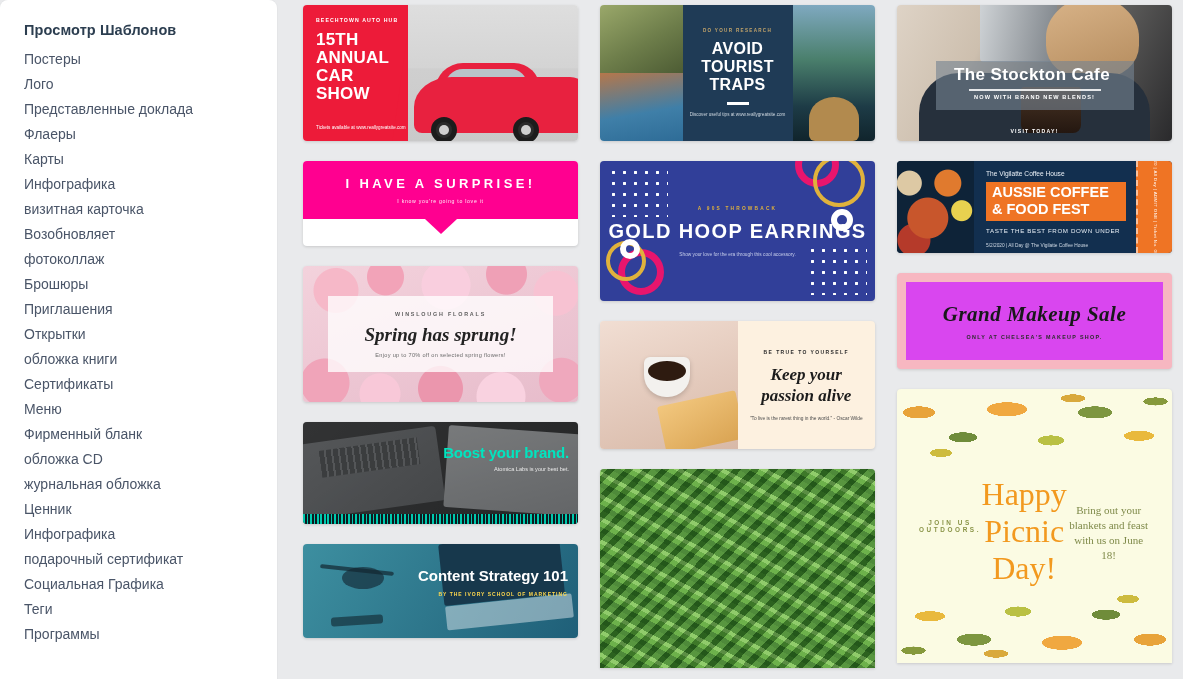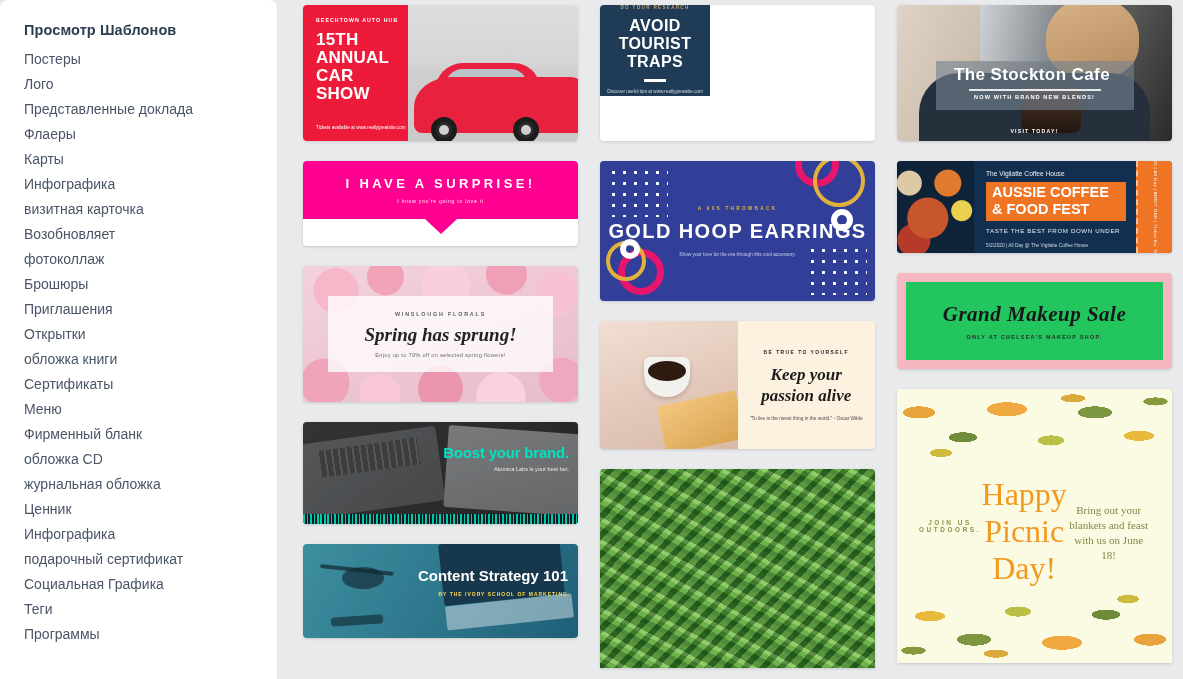--- a/index.html
+++ b/index.html
@@ -128,21 +128,21 @@
     background:rgba(20,40,52,.65); border-radius:50%;}
   .c-strategy .pen{ position:absolute; left:6%; top:26%; width:74px; height:4px;
     background:rgba(18,38,48,.7); transform:rotate(6deg); border-radius:2px;}
   .c-strategy .pen2{ position:absolute; left:10%; bottom:14%; width:52px; height:9px;
     background:rgba(18,38,48,.62); transform:rotate(-4deg); border-radius:3px;}
   .c-strategy .txt{ position:absolute; right:10px; top:22px; text-align:right; z-index:4;}
   .c-strategy h3 { margin:0; font-size:15px; line-height:19px; color:#fff; font-weight:800;}
   .c-strategy p { margin:6px 0 0; font-size:5px; letter-spacing:1px; color:#ffd84d; font-weight:bold;}
 
   
-  .c-tourist { height: 136px; display:flex;flex-direction:column; }
+  .c-tourist { height: 136px; display:flex; }
   .c-tourist .side { width:30%; display:flex; flex-direction:column;}
   .c-tourist .ph1{ flex:1; background:linear-gradient(150deg,#9aa86a,#6d7d4a 55%,#4d5c34);}
   .c-tourist .ph2{ flex:1; background:linear-gradient(170deg,#b5774b,#3f7fa8 58%,#2e6c97);}
   .c-tourist .mid { width:40%; background:#1f3b56; color:#fff; display:flex;
     flex-direction:column; align-items:center; justify-content:center; text-align:center; padding:0 6px;}
   .c-tourist .kicker{ font-size:4.6px; letter-spacing:1.3px; color:#c3a46a; font-weight:bold;}
   .c-tourist h3{ margin:7px 0 0; font-size:16px; line-height:18px; font-weight:800; letter-spacing:.4px;}
   .c-tourist .rule{ width:22px; height:3px; background:#fff; margin:8px 0 7px;}
   .c-tourist p{ margin:0; font-size:4.6px; line-height:6.5px; color:#cfd8e0;}
   .c-tourist .right{ width:30%; background:linear-gradient(180deg,#7fa9c0 0%,#4a7f6c 40%,#1d3b46 75%,#10242c 100%); position:relative;}
@@ -229,21 +229,21 @@
     font-size:14.5px; line-height:17px; font-weight:800; padding:2px 7px 3px 6px;}
   .c-aussie .tag{ margin-top:6px; font-size:6.2px; letter-spacing:.6px; color:#e6edf4;}
   .c-aussie .date{ margin-top:9px; font-size:4.8px; color:#cfd9e4;}
   .c-aussie .stub{ width:13%; background:#ef7424; position:relative;
     border-left:2px dashed rgba(255,255,255,.55); display:flex; align-items:center; justify-content:center;}
   .c-aussie .stub span{ transform:rotate(90deg); white-space:nowrap; font-size:4.4px;
     letter-spacing:.4px; color:#fff; text-align:center; line-height:7px;}
 
   
   .c-makeup{ height:96px; background:#f7b7c1; padding:9px; }
-  .c-makeup .inner{ height:100%; background:#22c55e; display:flex; flex-direction:column;
+  .c-makeup .inner{ height:100%; background:#d946ef; display:flex; flex-direction:column;
     align-items:center; justify-content:center; text-align:center;}
   .c-makeup h3{ margin:0; font-family:"Liberation Serif", serif; font-style:italic;
     font-size:21px; font-weight:bold; color:#18181a; letter-spacing:.5px;}
   .c-makeup p{ margin:7px 0 0; font-size:5.4px; letter-spacing:1.3px; color:#2b2b2b; font-weight:bold;}
 
   
   .c-picnic{ height:274px; background:#fbfbe3; position:relative; overflow:hidden;
     border-radius:4px 4px 0 0; display:flex; flex-direction:row;
     align-items:center; justify-content:center; text-align:center; padding:0 22px;}
   .leafband{ position:absolute; left:0; right:0; height:78px;

